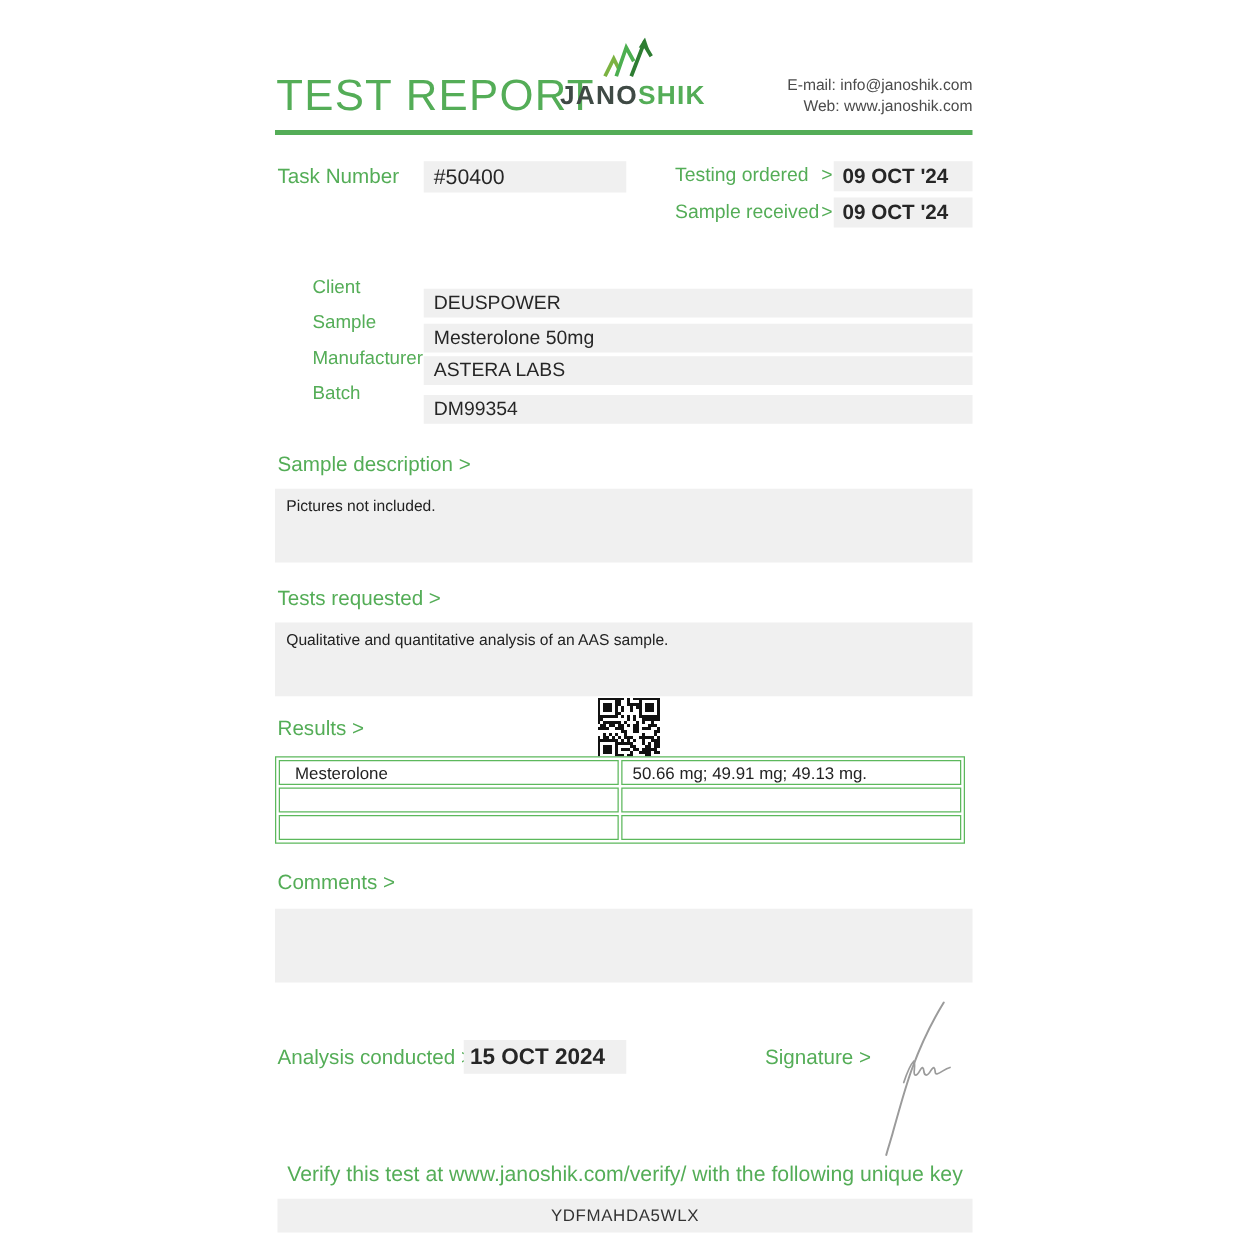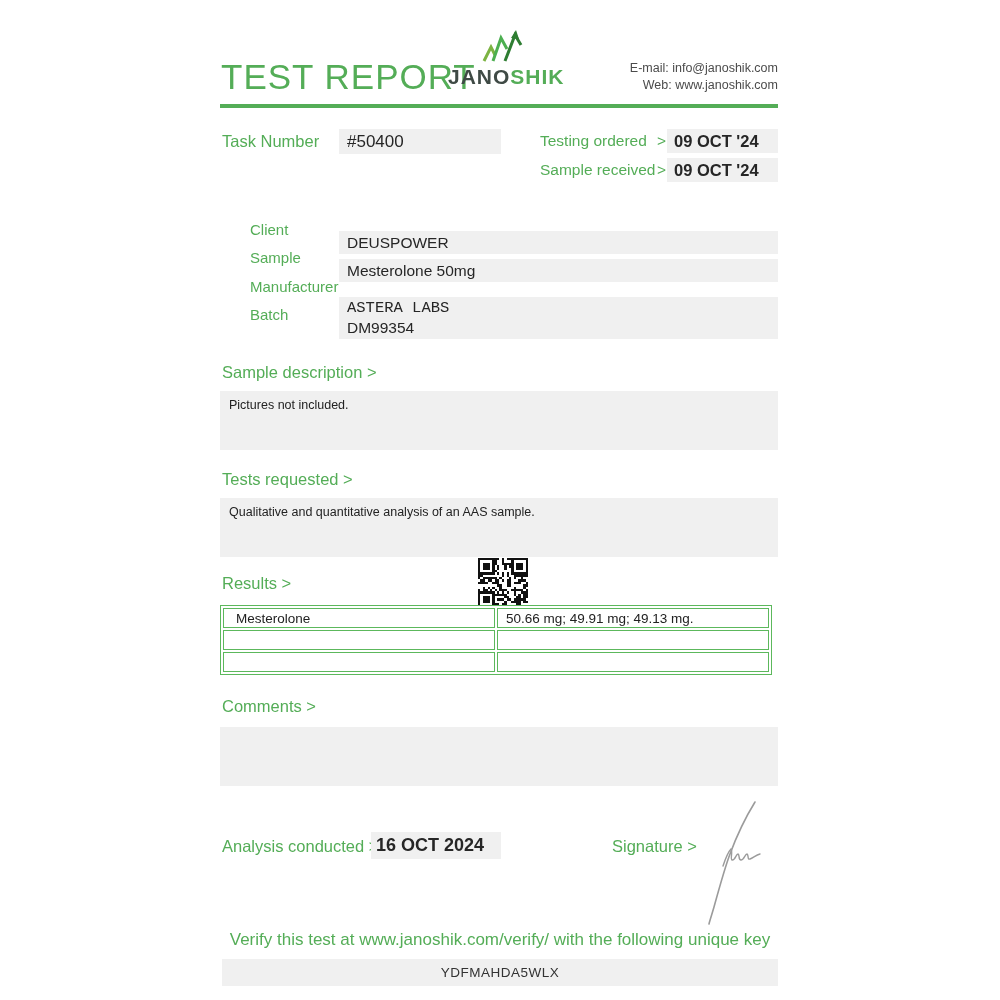--- a/index.html
+++ b/index.html
@@ -35,21 +35,21 @@
   .date-box{position:absolute;left:667px;width:111px;height:24px;background:var(--boxgray);
             font-size:16.5px;font-weight:bold;color:var(--dark);line-height:24px;padding-left:7px;}
   .db1{top:129px;} .db2{top:158px;}
 
   
   .info-label{position:absolute;left:222px;color:var(--accent);font-size:15px;margin-left:28px;}
   .info-box{position:absolute;left:339px;width:439px;height:23px;background:var(--boxgray);
             font-size:15.5px;color:var(--dark);line-height:23px;padding-left:8px;margin-top:13px;}
   .il0{top:221px;} .ib0{top:218px;}
   .il1{top:249px;} .ib1{top:246px;}
-  .il2{top:278px;} .ib2{top:284px;font-family:Liberation Mono, monospace;}
+  .il2{top:278px;} .ib2{top:272px;}
   .il3{top:306px;} .ib3{top:303px;}
 
   
   .sec-heading{position:absolute;left:222px;color:var(--accent);font-size:16.5px;}
   .sh-desc{top:363px;} .sh-tests{top:470px;} .sh-results{top:574px;} .sh-comments{top:697px;}
   .sec-box{position:absolute;left:220px;width:558px;height:59px;background:var(--boxgray);
            font-size:12.5px;color:#222;padding:7px 9px;}
   .box-desc{top:391px;} .box-tests{top:498px;} .box-comments{top:727px;}
 
   .qr{position:absolute;left:478px;top:558px;width:50px;height:50px;}
@@ -388,21 +388,21 @@
       <td class="c1"></td>
       <td class="c2"></td>
     </tr>
   </tbody>
     </table>
 
   <div class="sec-heading sh-comments">Comments &gt;</div>
   <div class="sec-box box-comments"></div>
 
   <div class="g-label analysis-label">Analysis conducted &gt;</div>
-  <div class="analysis-box">16 OCT 2024</div>
+  <div class="analysis-box">15 OCT 2024</div>
 
   <div class="g-label signature-label">Signature &gt;</div>
   <svg class="signature" width="78" height="132" viewBox="0 0 78 132">
     <path d="M62 5 C54 18 44 38 37 57 C32 70 26 92 21 110 C19 117 17 123 16 127" fill="none" stroke="#9b9b9b" stroke-width="1.6" stroke-linecap="round"></path>
     <path d="M30 69 C33 60 36 54 38 52 C40 55 37 62 39 63 C42 64 43 57 45 57 C47 58 45 63 48 63 C51 63 52 57 54 57 C56 58 54 63 57 62 C60 61 63 58 67 57" fill="none" stroke="#9b9b9b" stroke-width="1.4" stroke-linecap="round"></path>
   </svg>
 
   <div class="verify-line">Verify this test at www.janoshik.com/verify/ with the following unique key</div>
   <div class="key-box">YDFMAHDA5WLX</div>
 

